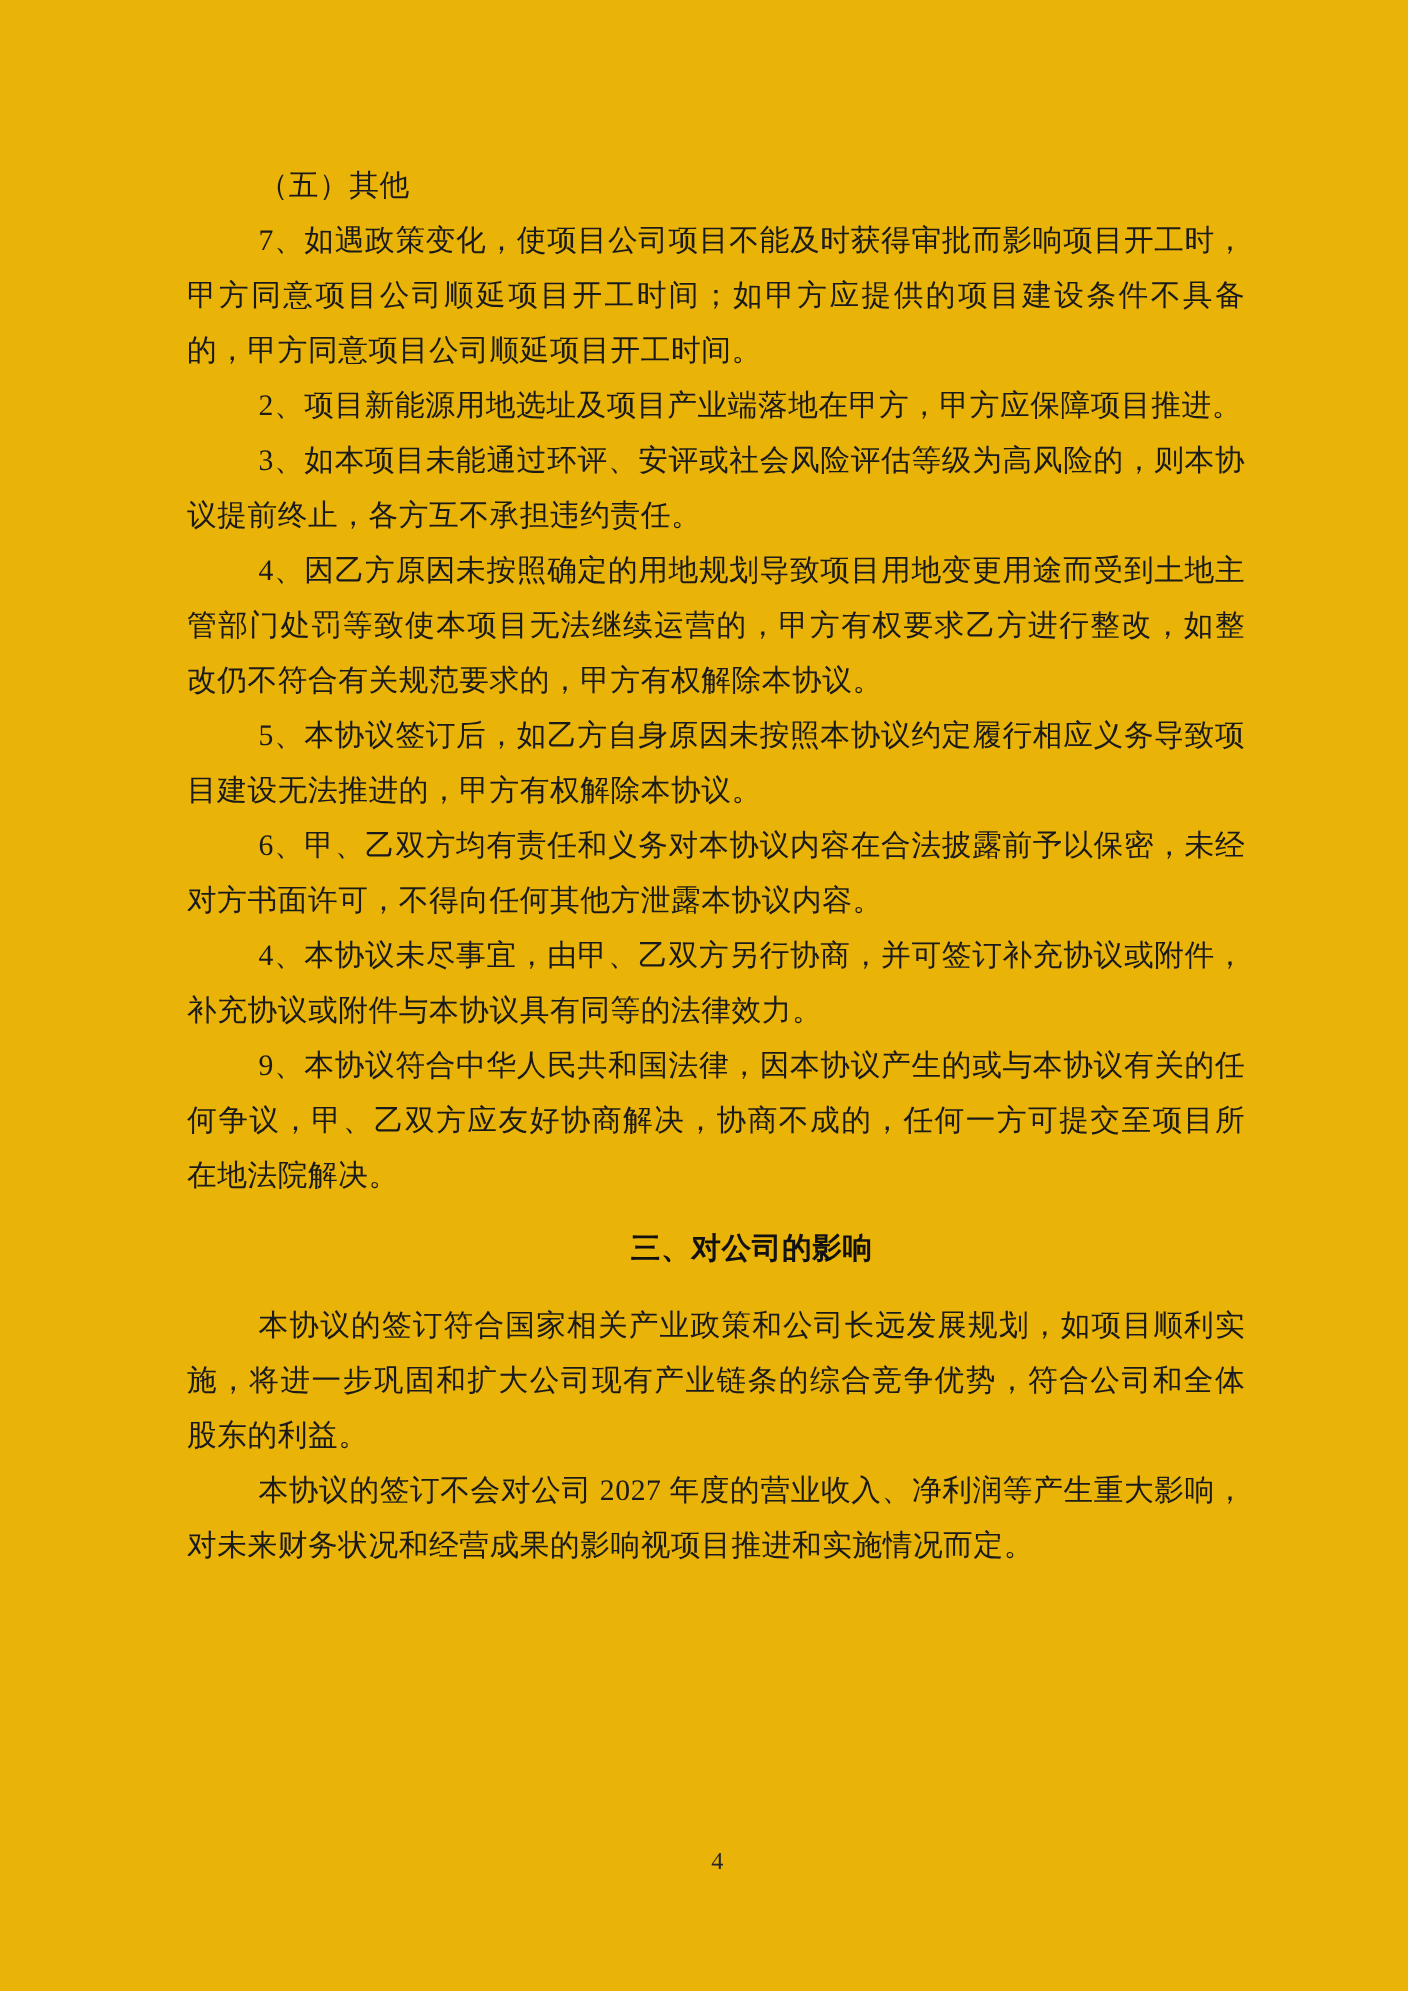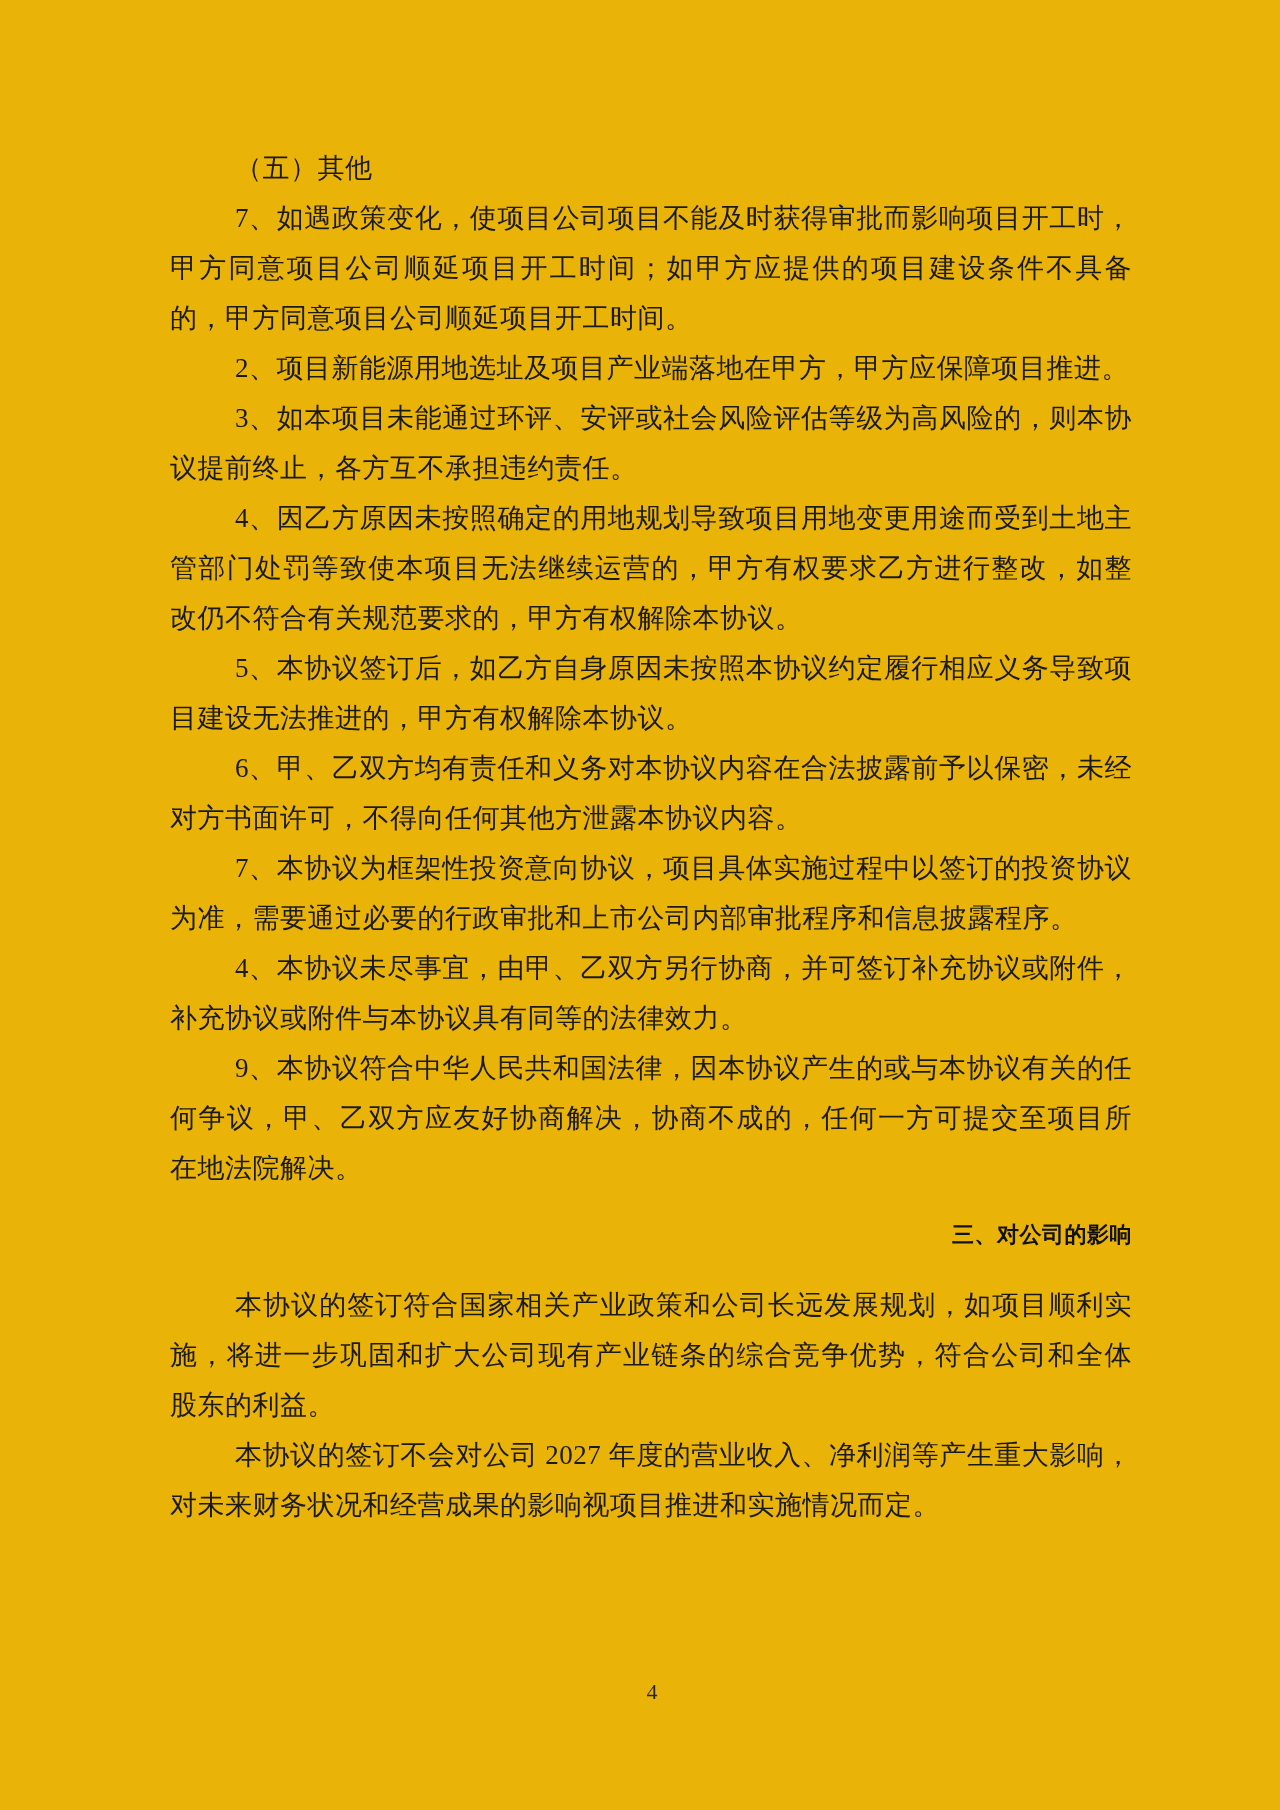--- a/index.html
+++ b/index.html
@@ -32,24 +32,24 @@
     text-indent: 65px;
     word-break: break-all;
   }
   .heading-sub {
     text-align: left;
     font-weight: 400;
   }
   .heading-main {
     font-family: Liberation Sans, sans-serif;
     font-weight: 700;
-    font-size: 22px;
+    font-size: 27px;
     line-height: 50px;
     letter-spacing: 0.5px;
-    text-align: right;
+    text-align: center;
     text-indent: 65px;
     margin: 17px 0 20px 0;
     color: #111111;
   }
   .page-number {
     position: absolute;
     left: 0;
     right: 0;
     top: 1678px;
     text-align: center;
@@ -66,21 +66,20 @@
   <div class="content">
 
     <p class="para heading-sub">（五）其他</p>
 
     <p class="para">7、如遇政策变化，使项目公司项目不能及时获得审批而影响项目开工时，甲方同意项目公司顺延项目开工时间；如甲方应提供的项目建设条件不具备的，甲方同意项目公司顺延项目开工时间。</p>
     <p class="para">2、项目新能源用地选址及项目产业端落地在甲方，甲方应保障项目推进。</p>
     <p class="para">3、如本项目未能通过环评、安评或社会风险评估等级为高风险的，则本协议提前终止，各方互不承担违约责任。</p>
     <p class="para">4、因乙方原因未按照确定的用地规划导致项目用地变更用途而受到土地主管部门处罚等致使本项目无法继续运营的，甲方有权要求乙方进行整改，如整改仍不符合有关规范要求的，甲方有权解除本协议。</p>
     <p class="para">5、本协议签订后，如乙方自身原因未按照本协议约定履行相应义务导致项目建设无法推进的，甲方有权解除本协议。</p>
     <p class="para">6、甲、乙双方均有责任和义务对本协议内容在合法披露前予以保密，未经对方书面许可，不得向任何其他方泄露本协议内容。</p>
-    <p class="para">7、本协议为框架性投资意向协议，项目具体实施过程中以签订的投资协议为准，需要通过必要的行政审批和上市公司内部审批程序和信息披露程序。</p>
     <p class="para">4、本协议未尽事宜，由甲、乙双方另行协商，并可签订补充协议或附件，补充协议或附件与本协议具有同等的法律效力。</p>
     <p class="para">9、本协议符合中华人民共和国法律，因本协议产生的或与本协议有关的任何争议，甲、乙双方应友好协商解决，协商不成的，任何一方可提交至项目所在地法院解决。</p>
 
     <h2 class="heading-main">三、对公司的影响</h2>
 
     <p class="para">本协议的签订符合国家相关产业政策和公司长远发展规划，如项目顺利实施，将进一步巩固和扩大公司现有产业链条的综合竞争优势，符合公司和全体股东的利益。</p>
     <p class="para">本协议的签订不会对公司 2027 年度的营业收入、净利润等产生重大影响，对未来财务状况和经营成果的影响视项目推进和实施情况而定。</p>
 
   </div>
 

